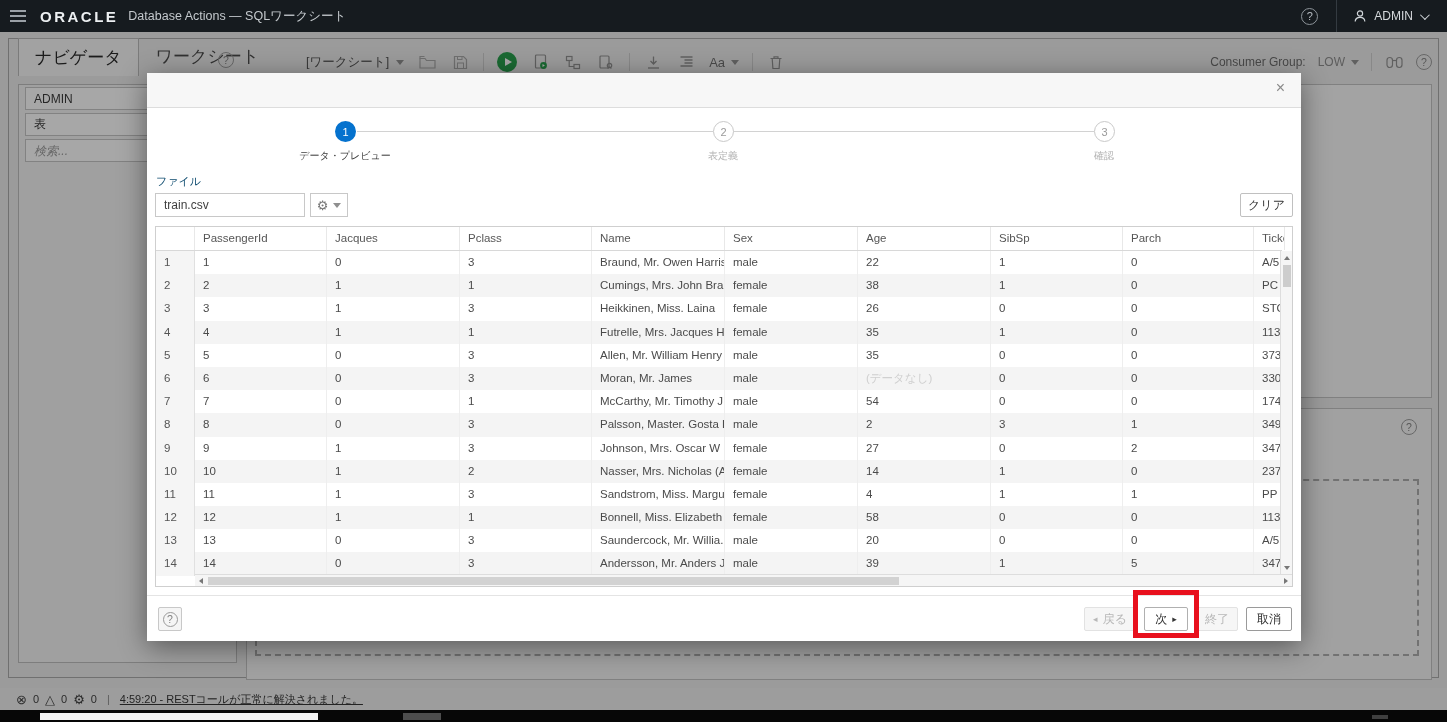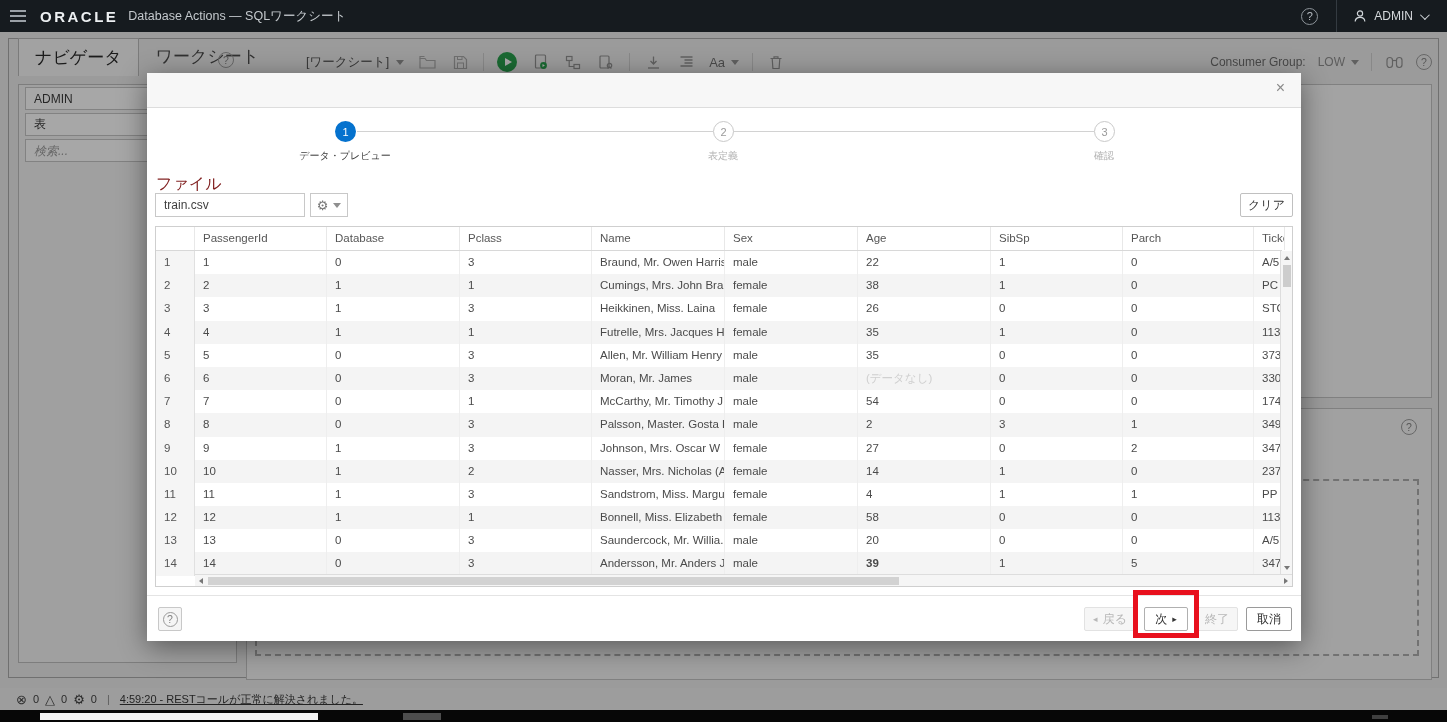--- a/index.html
+++ b/index.html
@@ -89,21 +89,21 @@
 
   .step-line { position:absolute; height:1px; background:#d2d2d2; top:58px; }
   .step-circle { position:absolute; top:48px; width:21px; height:21px; border-radius:50%;
                  display:flex; align-items:center; justify-content:center; font-size:11px; }
   .step-circle.active { background:#0572ce; color:#fff; }
   .step-circle.inactive { background:#fff; border:1px solid #c9c9c9; color:#9a9a9a; }
   .step-label { position:absolute; top:76px; transform:translateX(-50%); font-size:10px; white-space:nowrap; }
   .step-label.active { color:#3c3c3c; }
   .step-label.inactive { color:#b2b2b2; }
 
-  .file-label { position:absolute; left:9px; top:101px; font-size:16px; color:#7f1d1d; }
+  .file-label { position:absolute; left:9px; top:101px; font-size:11px; color:#0c4a6e; }
   .file-input { position:absolute; left:8px; top:120px; width:150px; height:24px; border:1px solid #c8c8c8;
                 font-size:12px; color:#3f3f3f; padding:0 8px; font-family:"Liberation Sans", sans-serif; background:#fff; }
   .gear-btn { position:absolute; left:163px; top:120px; width:38px; height:24px; border:1px solid #c8c8c8;
               background:#fff; display:flex; align-items:center; justify-content:center; gap:5px;
               font-size:13px; color:#767676; cursor:pointer; }
   .clear-btn { position:absolute; left:1093px; top:120px; width:53px; height:24px; background:#fff;
                border:1px solid #c0c0c0; font-size:12px; color:#333; cursor:pointer;
                display:flex; align-items:center; justify-content:center; border-radius:2px; }
 
   
@@ -339,21 +339,21 @@
     <div class="gear-btn">
       <span>⚙</span>
       <span class="tri-down"></span>
     </div>
     <button class="clear-btn">クリア</button>
 
     <div class="ptable">
       <div class="thead">
           <div class="th" style="width: 39px;"></div>
           <div class="th" style="width: 132px;">PassengerId</div>
-          <div class="th" style="width: 133px;">Database</div>
+          <div class="th" style="width: 133px;">Jacques</div>
           <div class="th" style="width: 132px;">Pclass</div>
           <div class="th" style="width: 133px;">Name</div>
           <div class="th" style="width: 133px;">Sex</div>
           <div class="th" style="width: 133px;">Age</div>
           <div class="th" style="width: 132px;">SibSp</div>
           <div class="th" style="width: 131px;">Parch</div>
           <div class="th" style="width: 31px;">Ticke</div>
         </div>
       <div class="tbody">
           <div class="tr">
@@ -512,21 +512,21 @@
             <div class="td" style="width: 131px;">0</div>
             <div class="td" style="width: 31px;">A/5.</div>
           </div>
           <div class="tr alt">
             <div class="td rownum" style="width: 39px;">14</div>
             <div class="td" style="width: 132px;">14</div>
             <div class="td" style="width: 133px;">0</div>
             <div class="td" style="width: 132px;">3</div>
             <div class="td" style="width: 133px;">Andersson, Mr. Anders J...</div>
             <div class="td" style="width: 133px;">male</div>
-            <div class="td" style="width: 133px; font-weight: bold;">39</div>
+            <div class="td" style="width: 133px;">39</div>
             <div class="td" style="width: 132px;">1</div>
             <div class="td" style="width: 131px;">5</div>
             <div class="td" style="width: 31px;">3470</div>
           </div>
         </div>
       <div class="vscroll">
         <div class="vs-up">
             <div class="tri-up-s"></div>
           </div>
         <div class="vs-thumb"></div>

